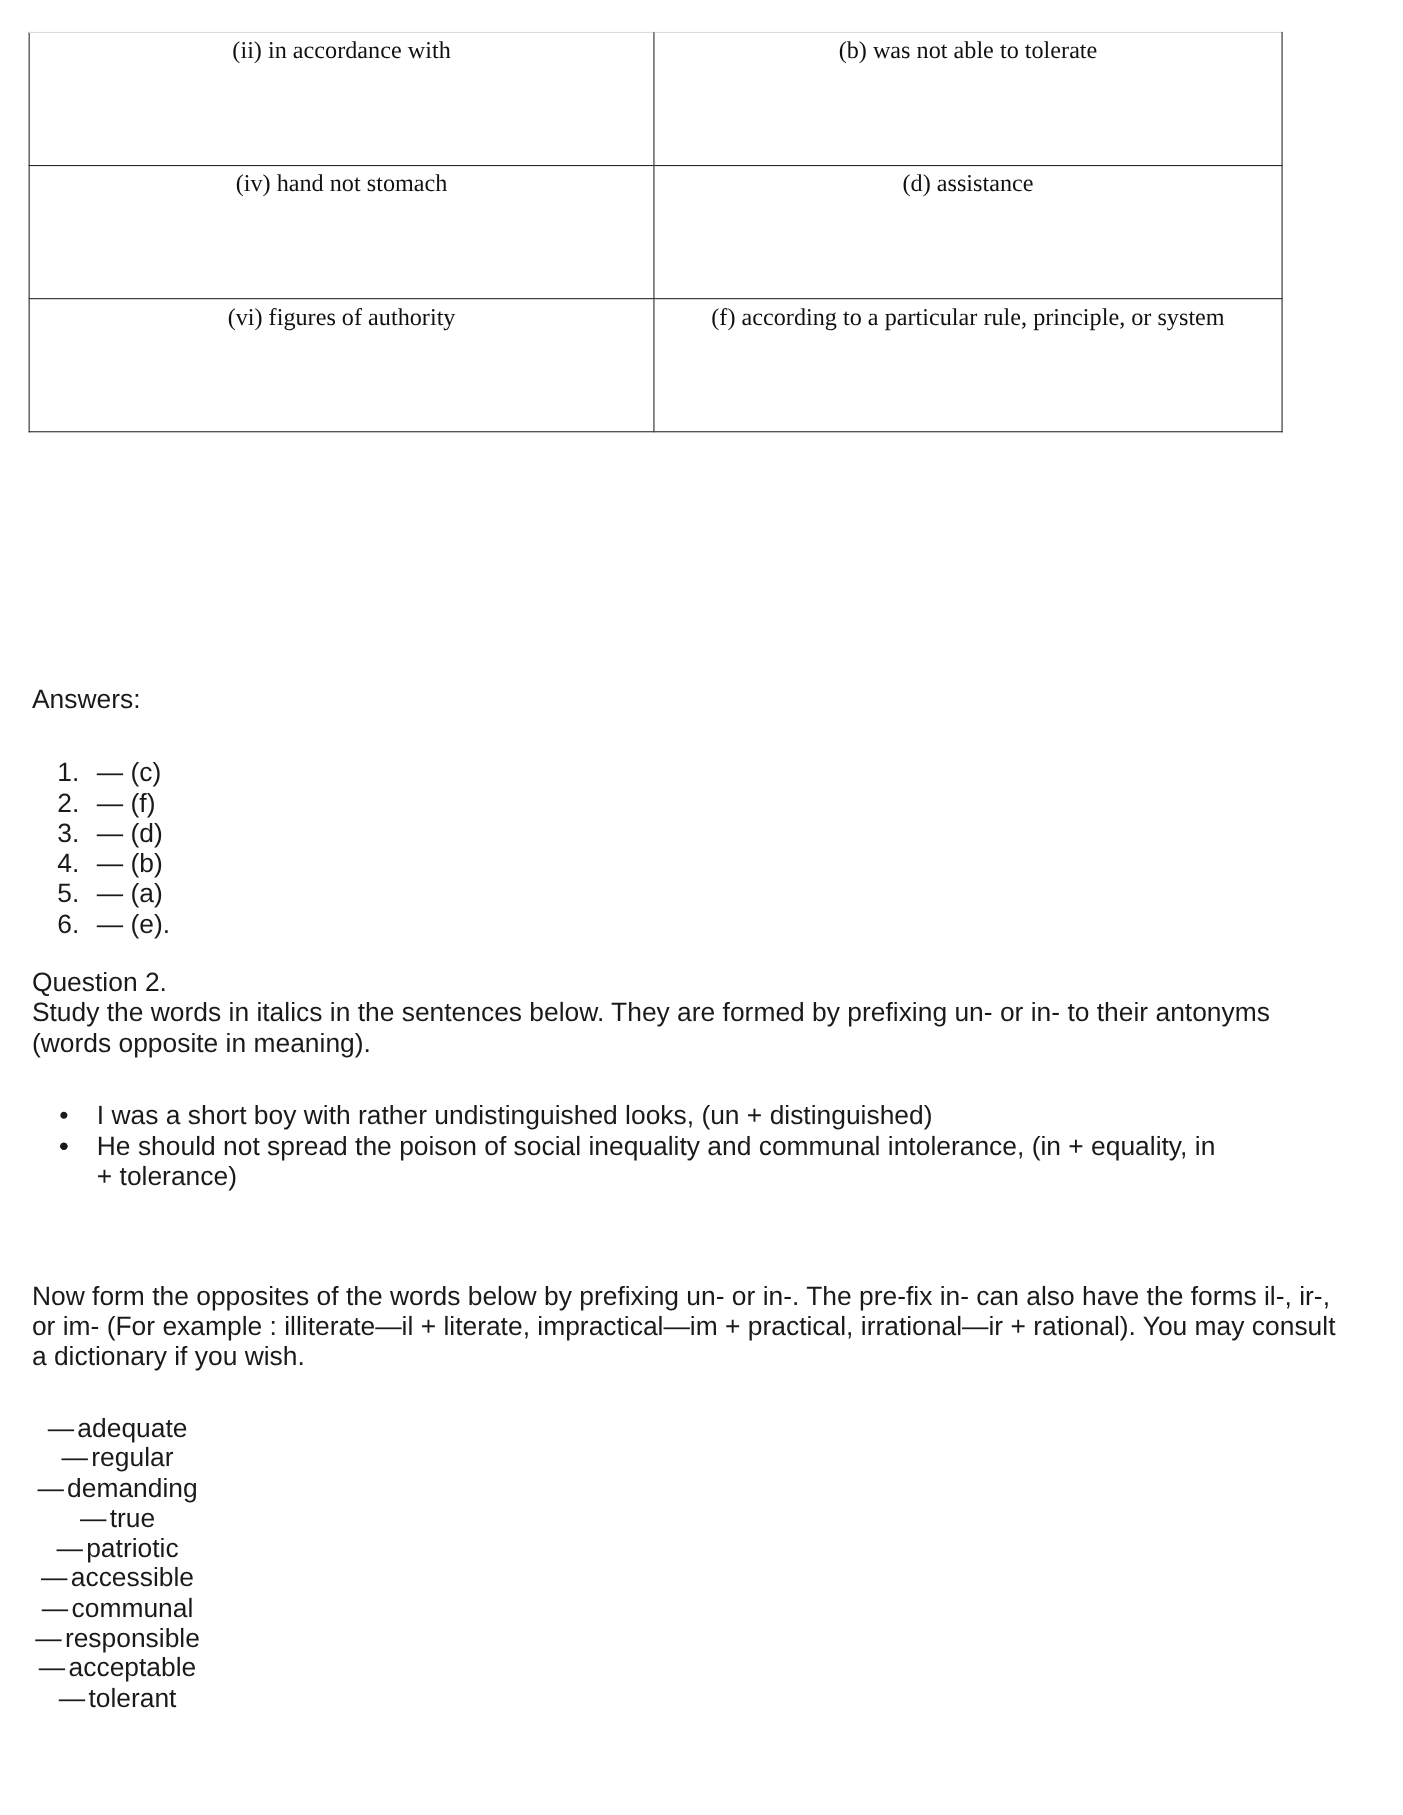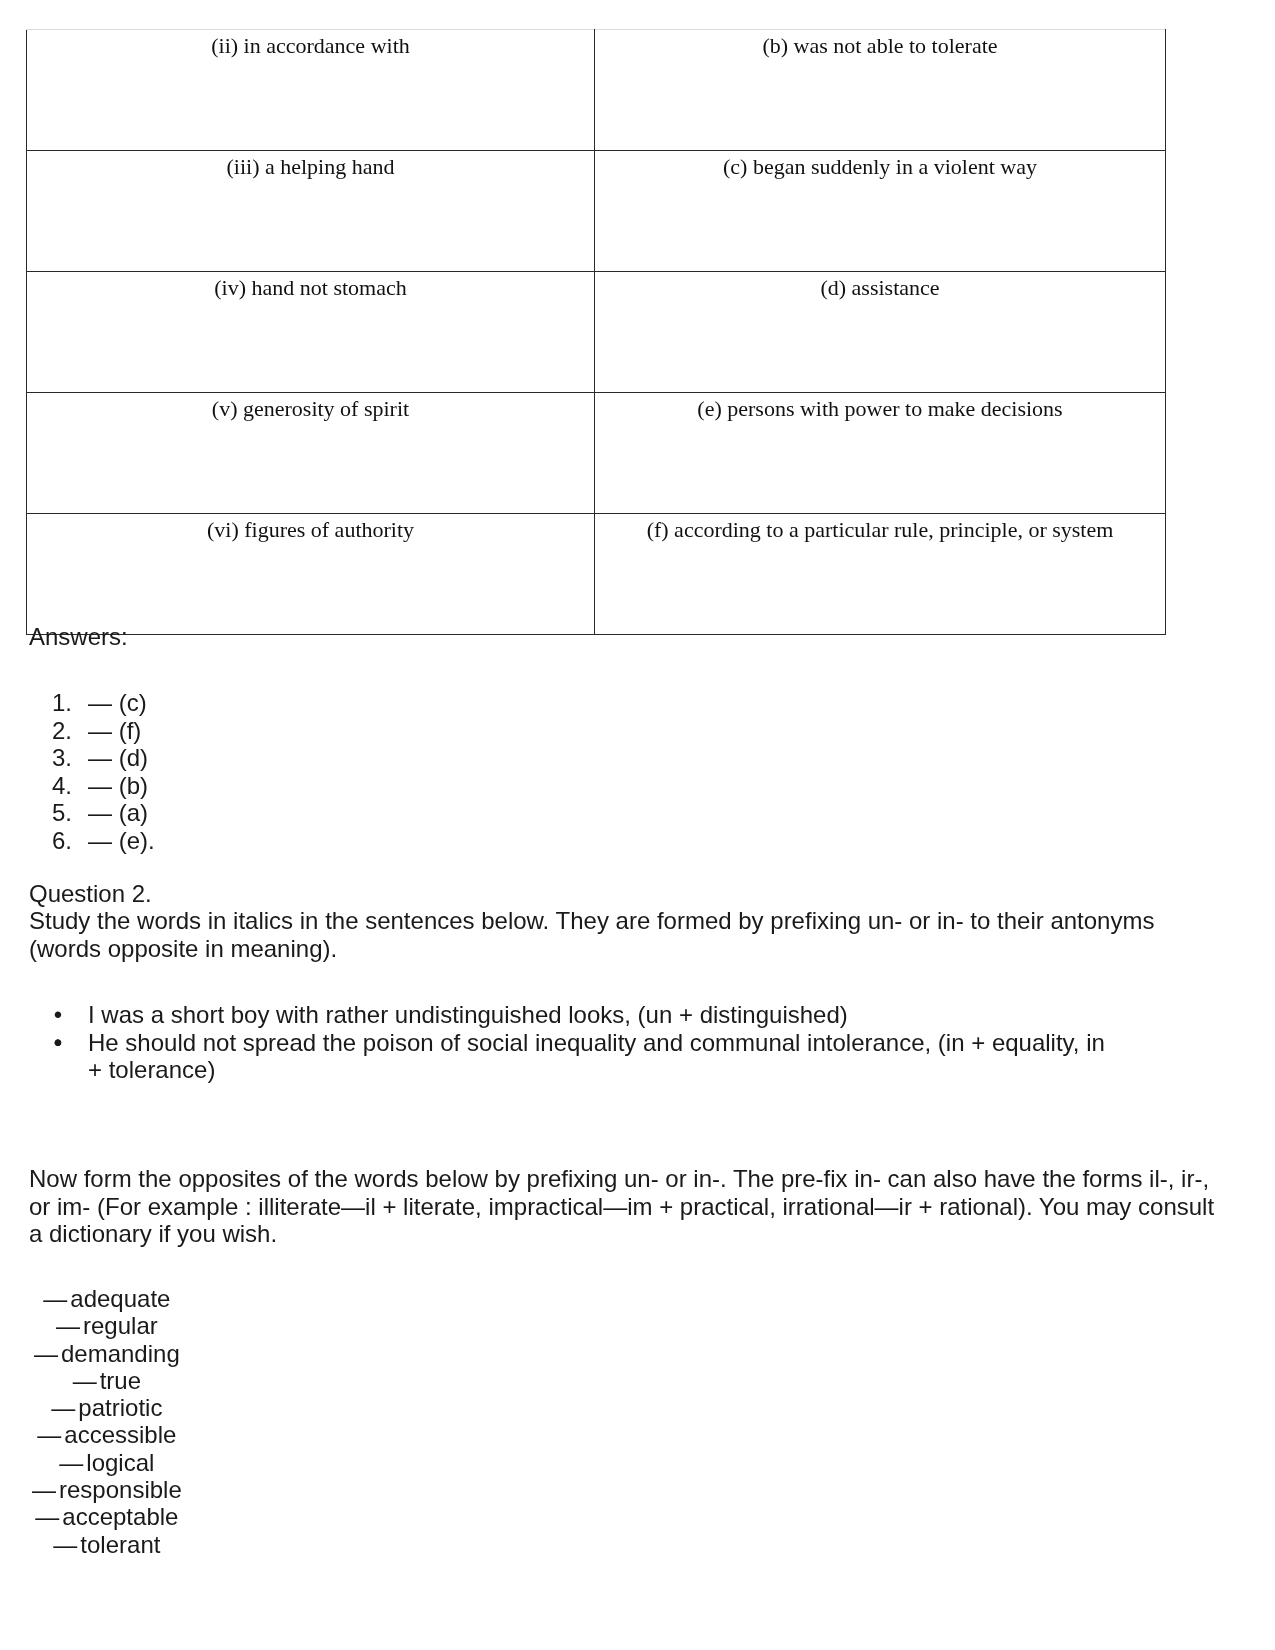--- a/index.html
+++ b/index.html
@@ -145,30 +145,22 @@
 
 <div class="page">
 
   <table class="match-table">
     <tbody>
       <tr>
         <td class="col-left">(ii) in accordance with</td>
         <td class="col-right">(b) was not able to tolerate</td>
       </tr>
       <tr>
-        <td class="col-left">(iii) a helping hand</td>
-        <td class="col-right">(c) began suddenly in a violent way</td>
-      </tr>
-      <tr>
         <td class="col-left">(iv) hand not stomach</td>
         <td class="col-right">(d) assistance</td>
-      </tr>
-      <tr>
-        <td class="col-left">(v) generosity of spirit</td>
-        <td class="col-right">(e) persons with power to make decisions</td>
       </tr>
       <tr>
         <td class="col-left">(vi) figures of authority</td>
         <td class="col-right">(f) according to a particular rule, principle, or system</td>
       </tr>
     </tbody>
   </table>
 
   <div class="sans answers-label">Answers:</div>
 
@@ -221,19 +213,19 @@
 
   <div class="sans instruction">Now form the opposites of the words below by prefixing un- or in-. The pre-fix in- can also have the forms il-, ir-, or im- (For example : illiterate—il + literate, impractical—im + practical, irrational—ir + rational). You may consult a dictionary if you wish.</div>
 
   <ul class="sans words-list">
     <li><span class="dash">—</span><span>adequate</span></li>
     <li><span class="dash">—</span><span>regular</span></li>
     <li><span class="dash">—</span><span>demanding</span></li>
     <li><span class="dash">—</span><span>true</span></li>
     <li><span class="dash">—</span><span>patriotic</span></li>
     <li><span class="dash">—</span><span>accessible</span></li>
-    <li><span class="dash">—</span><span>logical</span></li>
+    <li><span class="dash">—</span><span>communal</span></li>
     <li><span class="dash">—</span><span>responsible</span></li>
     <li><span class="dash">—</span><span>acceptable</span></li>
     <li><span class="dash">—</span><span>tolerant</span></li>
   </ul>
 
 </div>
 
 </body></html>

